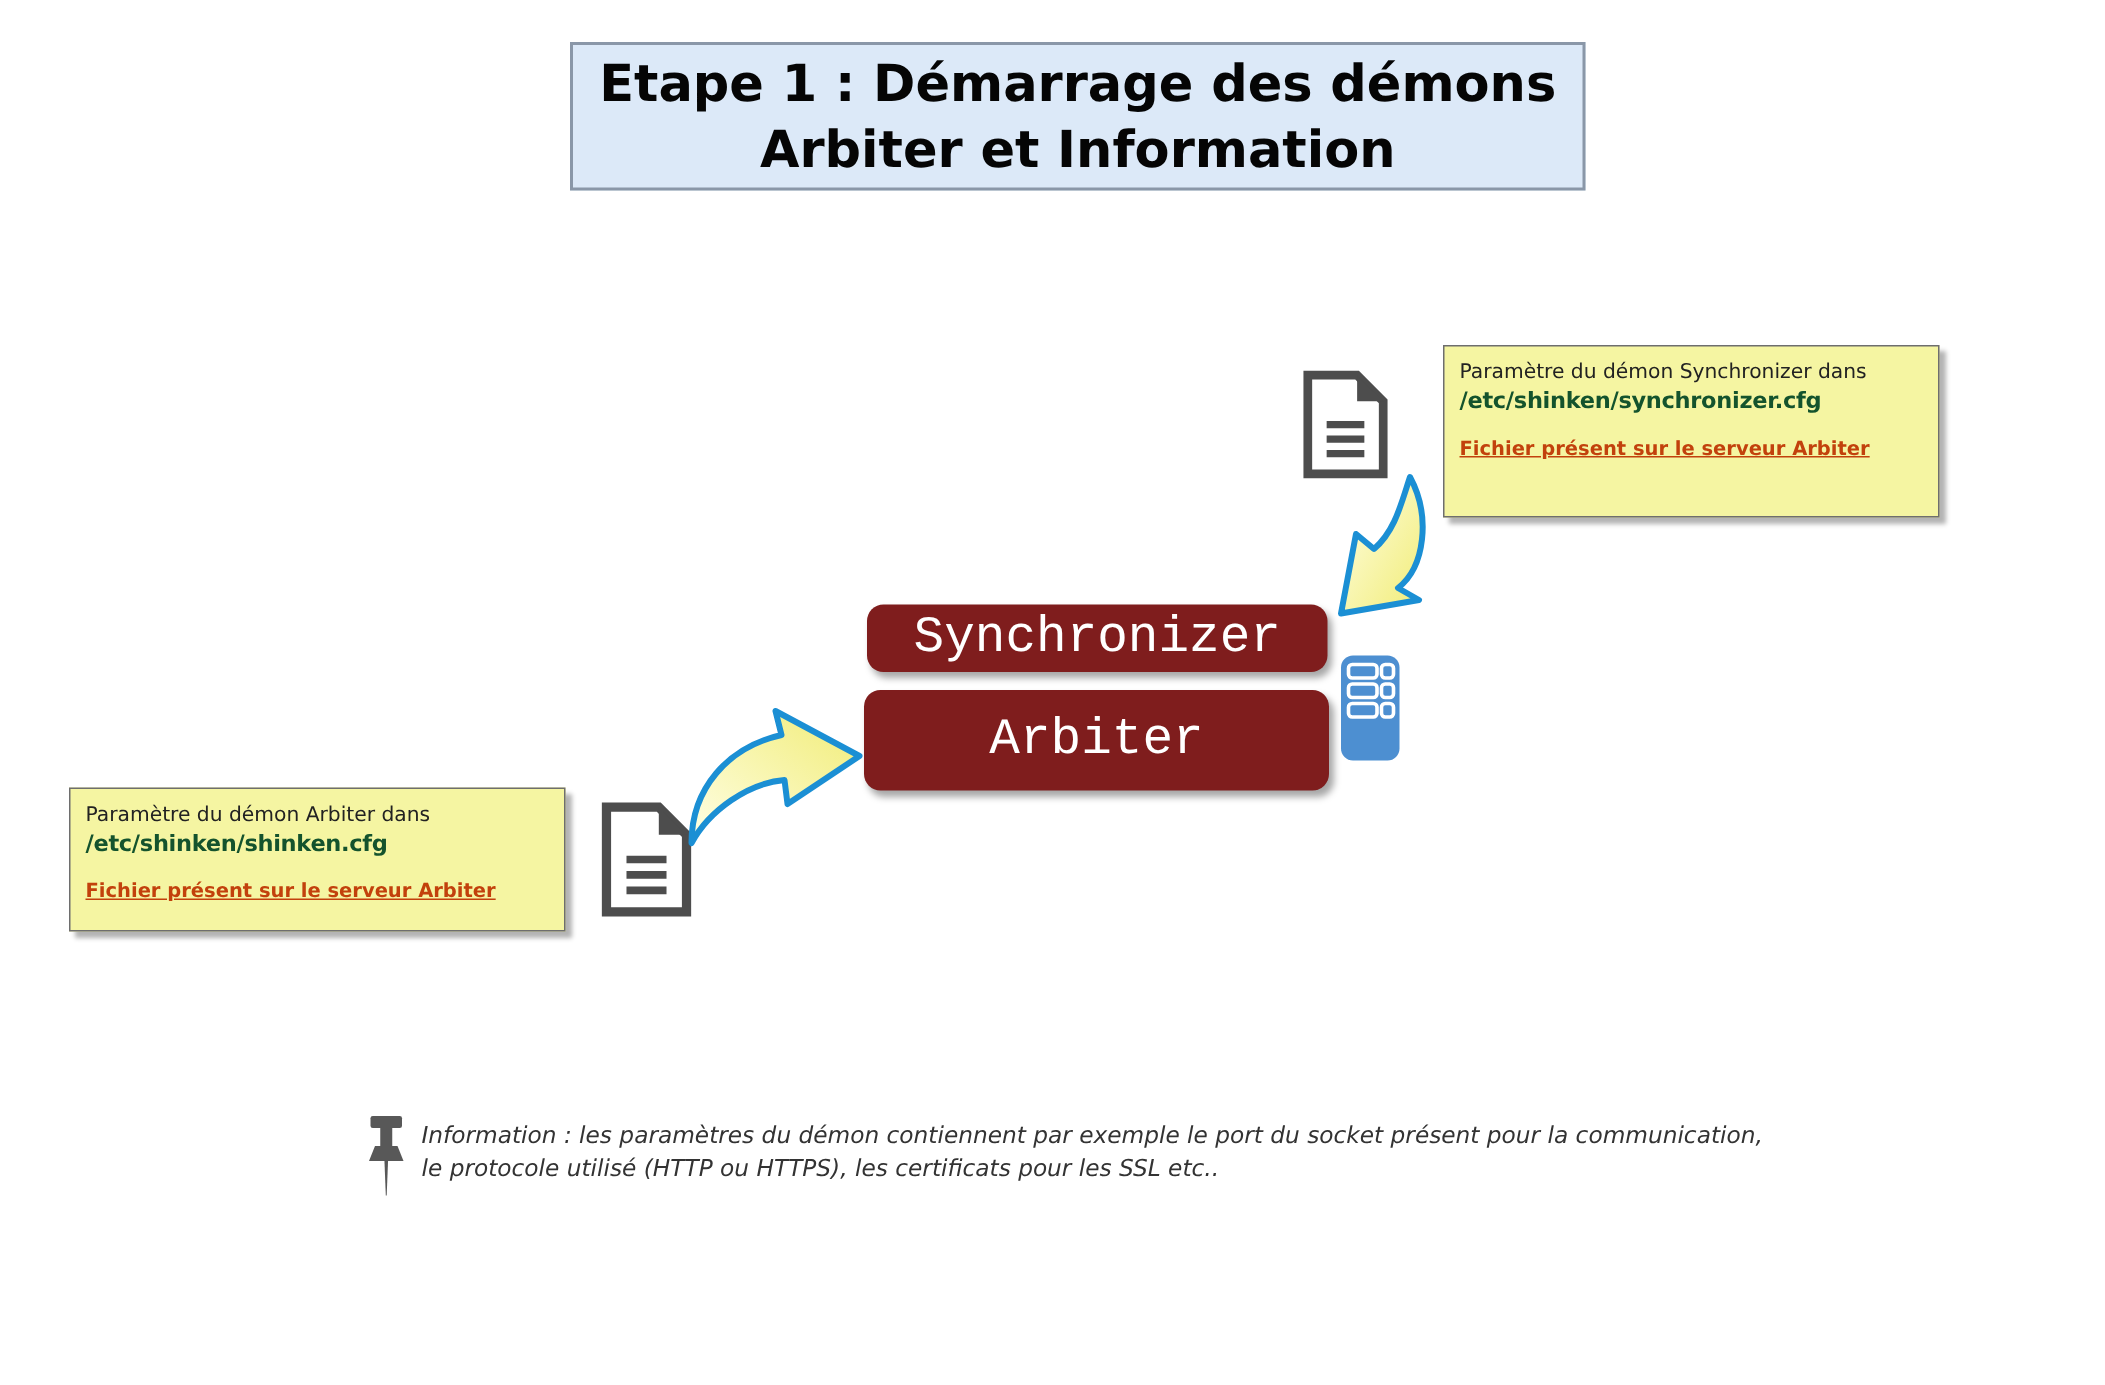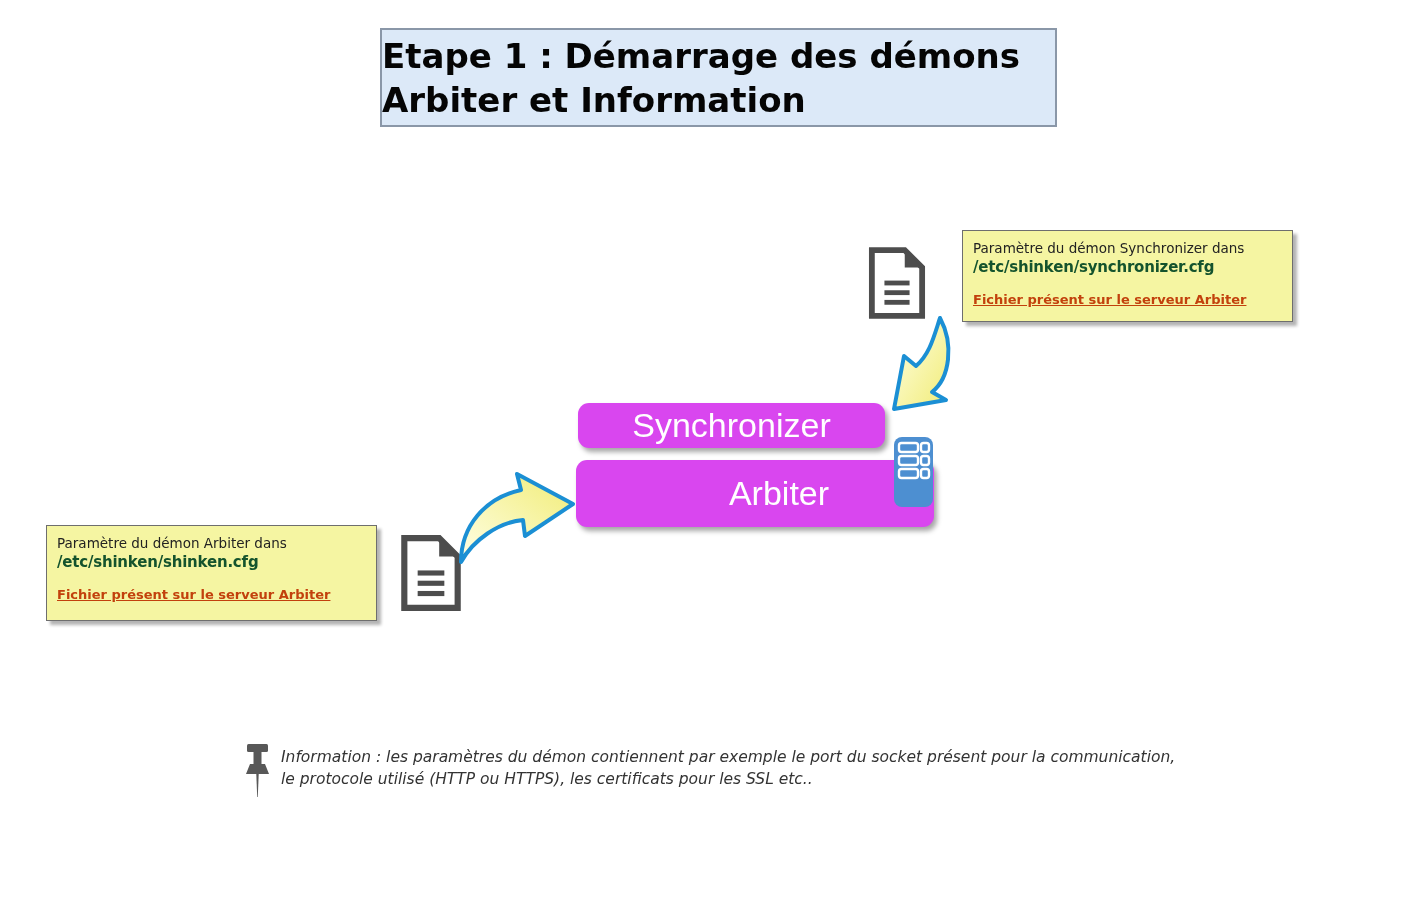--- a/index.html
+++ b/index.html
@@ -5,50 +5,50 @@
   html,body{margin:0;padding:0;background:#ffffff;}
   .canvas{
     position:relative;width:1403px;height:923px;background:#ffffff;overflow:hidden;
     font-family:"DejaVu Sans",sans-serif;
   }
 
   
   .title-box{
     position:absolute;left:380px;top:28px;width:673px;height:95px;
     background:#dce9f8;border:2px solid #8a97a8;
-    display:flex;flex-direction:column;justify-content:center;
+    display:flex;flex-direction:column;justify-content:center;align-items:center;
     font-weight:bold;font-size:34px;line-height:44px;color:#050505;
     letter-spacing:0px;
   }
 
   
   .note{
     position:absolute;background:#f5f5a2;border:1px solid #6e6e6e;
     box-shadow:4px 4px 3px #b4b4b4;
     padding:8px 10px 6px 10px;box-sizing:border-box;
     font-size:13.5px;line-height:19px;color:#222222;
   }
-  .note-sync{left:962px;top:230px;width:331px;height:92px;}
+  .note-sync{left:962px;top:230px;width:331px;height:115px;}
   .note-arb{left:46px;top:525px;width:331px;height:96px;}
   .note-path{font-weight:bold;color:#14532d;font-size:15px;letter-spacing:-0.2px;}
   .note-link{
     display:inline-block;margin-top:13px;color:#c2410c;font-weight:bold;
     font-size:13px;text-decoration:underline;cursor:pointer;letter-spacing:0px;
   }
 
   
   .btn{
-    position:absolute;background:#d946ef;border-radius:11px;
-    color:#ffffff;font-family:Liberation Sans, sans-serif;font-size:34px;
+    position:absolute;background:#7f1d1d;border-radius:11px;
+    color:#ffffff;font-family:Liberation Mono, monospace;font-size:34px;
     display:flex;align-items:center;justify-content:center;
     box-shadow:3px 4px 5px rgba(0,0,0,0.35);
     text-align:right;
   }
   .btn-sync{left:578px;top:403px;width:307px;height:45px;}
-  .btn-arb{left:576px;top:460px;width:310px;height:67px;padding-left:48px;}
+  .btn-arb{left:576px;top:460px;width:310px;height:67px;}
 
   
   .icon{position:absolute;}
   .doc-sync{left:868px;top:246px;}
   .doc-arb{left:400px;top:534px;}
   .arrow-down{left:888px;top:314px;}
   .arrow-right{left:455px;top:462px;}
   .server{left:893px;top:436px;}
   .pin{left:244px;top:744px;}
 

